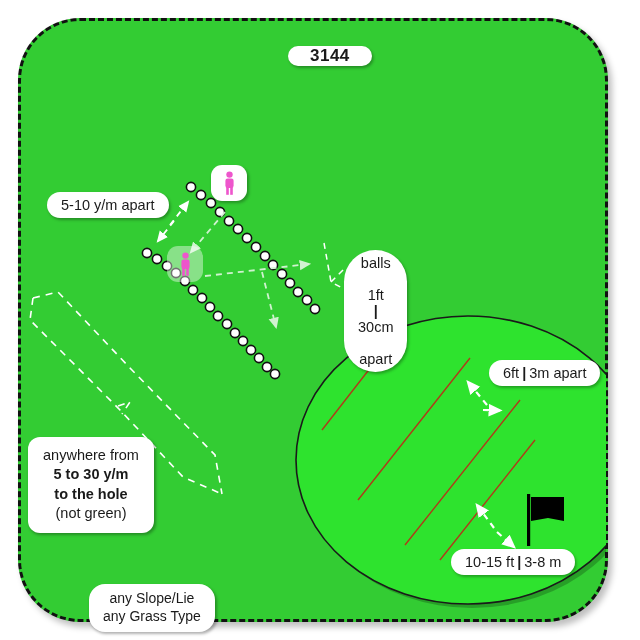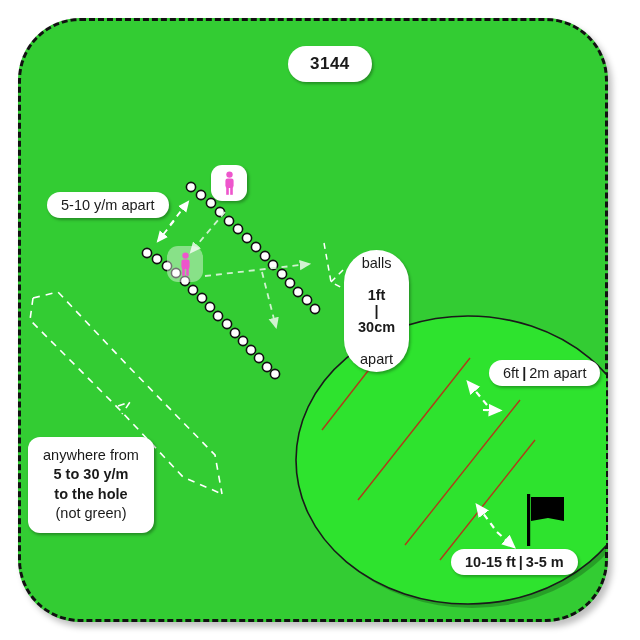--- a/index.html
+++ b/index.html
@@ -47,26 +47,26 @@
     background: #ffffff;
     border-radius: 999px;
     box-shadow: 1.5px 2px 3px rgba(0,0,0,0.30);
     color: #1a1a1a;
     white-space: nowrap;
     display: flex;
     align-items: center;
     justify-content: center;
     box-sizing: border-box;
   }
-  .pill b { font-weight: bold; }
+  .pill b { font-weight: normal; }
   .pill .sep { padding: 0 3px; font-weight: bold; }
 
   #title-badge {
     left: 288px; top: 46px;
-    padding: 8px 22px;
+    padding: 0 22px;
     font-size: 17px;
     font-weight: bold;
     letter-spacing: 0.5px;
   }
   #label-spacing-people {
     left: 47px; top: 192px;
     padding: 5px 14px;
     font-size: 14.5px;
   }
   #label-balls-apart {
@@ -262,30 +262,34 @@
 
   <div class="pill" id="label-spacing-people">
     <span>5-10 y/m apart</span>
   </div>
 
   <div class="pill" id="label-balls-apart">
     <span>balls</span>&nbsp;<b>1ft</b><span class="sep">|</span><b>30cm</b>&nbsp;<span>apart</span>
   </div>
 
   <div class="pill" id="label-6ft">
-    <span>6ft</span><span class="sep">|</span><span>2m</span>&nbsp;<span>apart</span>
+    <span>6ft</span><span class="sep">|</span><span>3m</span>&nbsp;<span>apart</span>
   </div>
 
   <div class="pill" id="label-10-15ft">
     <b>10-15 ft</b>
       <span class="sep">|</span>
-      <b>3-5 m</b>
+      <b>3-8 m</b>
   </div>
 
   <div class="pill" id="label-anywhere">
     <span class="ln">anywhere from</span>
     <span class="ln b">5 to 30 y/m</span>
     <span class="ln b">to the hole</span>
     <span class="ln">(not green)</span>
   </div>
 
+  <div class="pill" id="label-slope">
+    <span class="ln">any Slope/Lie</span>
+    <span class="ln">any Grass Type</span>
+  </div>
 
 </div>
 
 </body></html>

